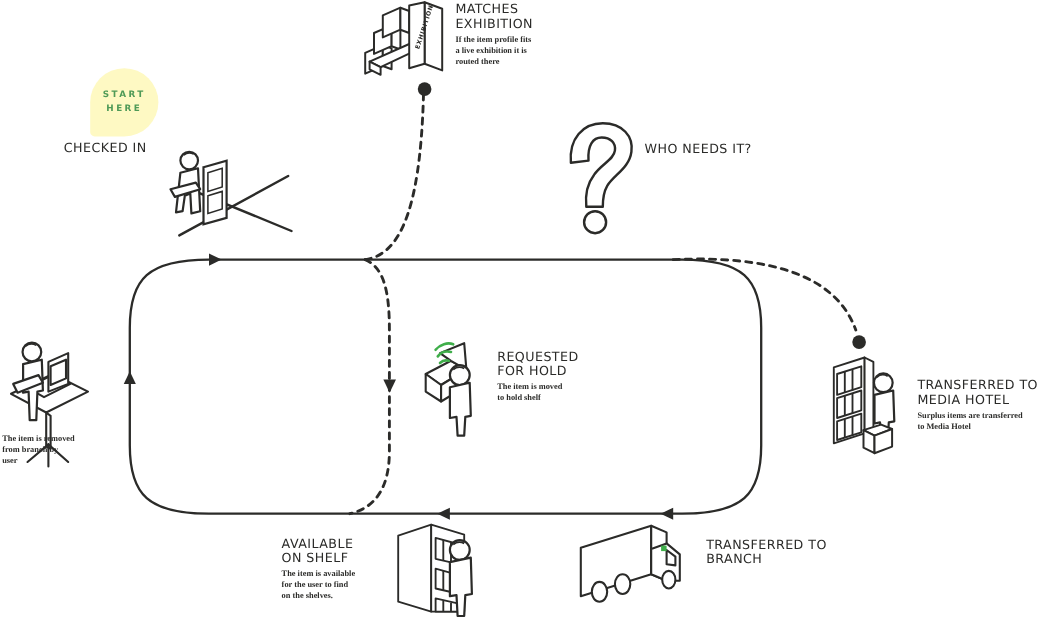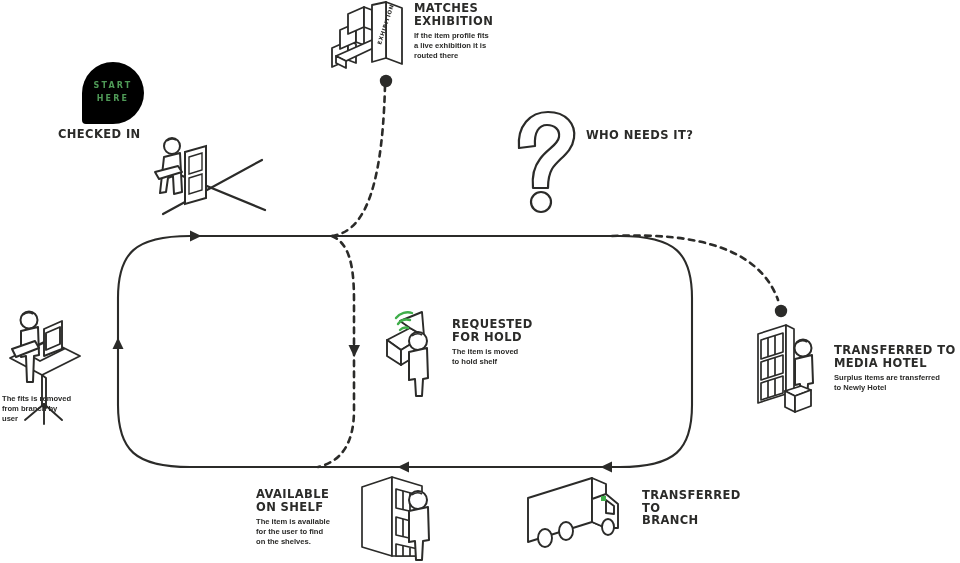--- a/index.html
+++ b/index.html
@@ -19,42 +19,42 @@
   #flow-svg {
     position: absolute;
     left: 0; top: 0;
     width: 960px; height: 563px;
   }
   .node {
     position: absolute;
   }
   .ttl {
     font-family: "DejaVu Sans", sans-serif;
-    font-weight: bold;
+    font-weight: normal;
     font-size: 11.5px;
     letter-spacing: 0.4px;
     line-height: 12.5px;
     color: #2b2b29;
     text-transform: uppercase;
     margin: 0 0 4px 0;
     white-space: pre-line;
   }
   .dsc {
-    font-family: Liberation Sans, sans-serif;
+    font-family: Liberation Serif, serif;
     font-weight: bold;
     font-size: 7.6px;
     line-height: 10.2px;
     color: #2b2b29;
     margin: 0;
     white-space: pre-line;
   }
   .start-badge {
     position: absolute;
     width: 62px; height: 62px;
-    background: #000000;
+    background: #fef9c3;
     border-radius: 50% 50% 50% 4px;
   }
   .start-badge .sb-txt {
     position: absolute;
     left: 0; right: 0; top: 17px;
     text-align: center;
     font-family: "DejaVu Sans", sans-serif;
     font-size: 8px;
     font-weight: bold;
     letter-spacing: 2.2px;
@@ -266,21 +266,21 @@
   </div>
 
   <div class="node" style="left:586px; top:129px; width:128px;">
     <p class="ttl">WHO NEEDS IT?</p>
   </div>
 
   <div class="node" style="left:834px; top:344px; width:126px;">
     <p class="ttl">TRANSFERRED TO
 MEDIA HOTEL</p>
     <p class="dsc">Surplus items are transferred
-to Newly Hotel</p>
+to Media Hotel</p>
   </div>
 
   <div class="node" style="left:642px; top:489px; width:118px;">
     <p class="ttl">TRANSFERRED TO
 BRANCH</p>
   </div>
 
   <div class="node" style="left:452px; top:318px; width:106px;">
     <p class="ttl">REQUESTED
 FOR HOLD</p>
@@ -290,18 +290,18 @@
 
   <div class="node" style="left:256px; top:488px; width:100px;">
     <p class="ttl">AVAILABLE
 ON SHELF</p>
     <p class="dsc">The item is available
 for the user to find
 on the shelves.</p>
   </div>
 
   <div class="node" style="left:2px; top:394px; width:100px;">
-    <p class="dsc">The fits is removed
+    <p class="dsc">The item is removed
 from branch by
 user</p>
   </div>
 
 </div>
 
 </body></html>

